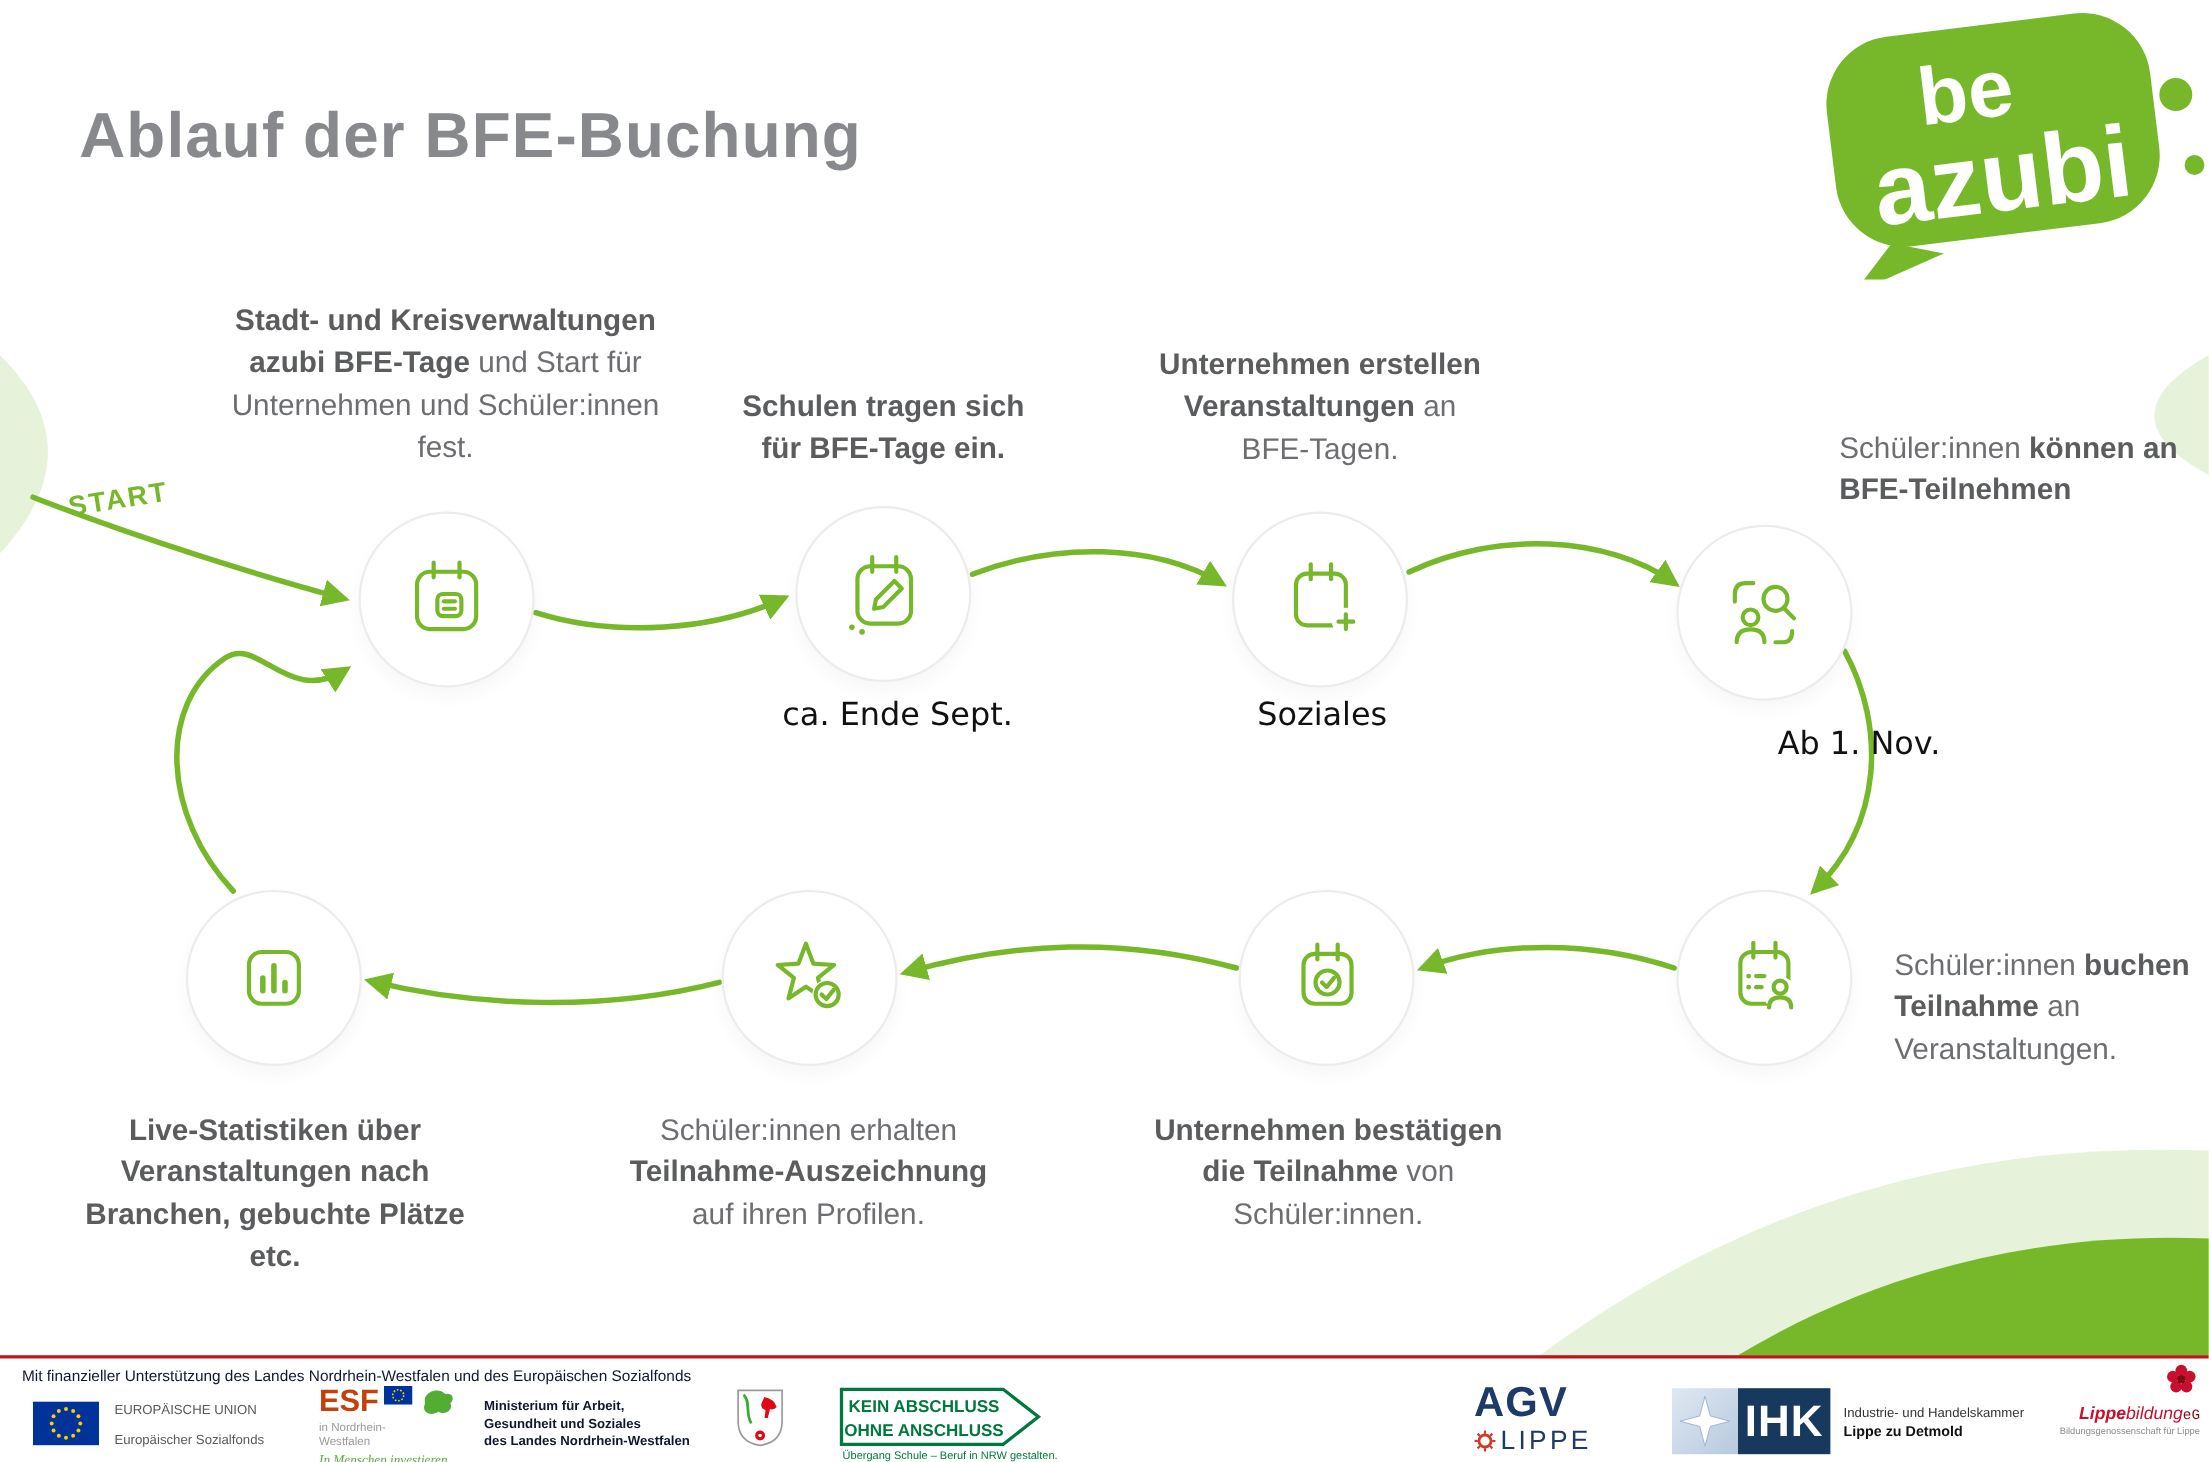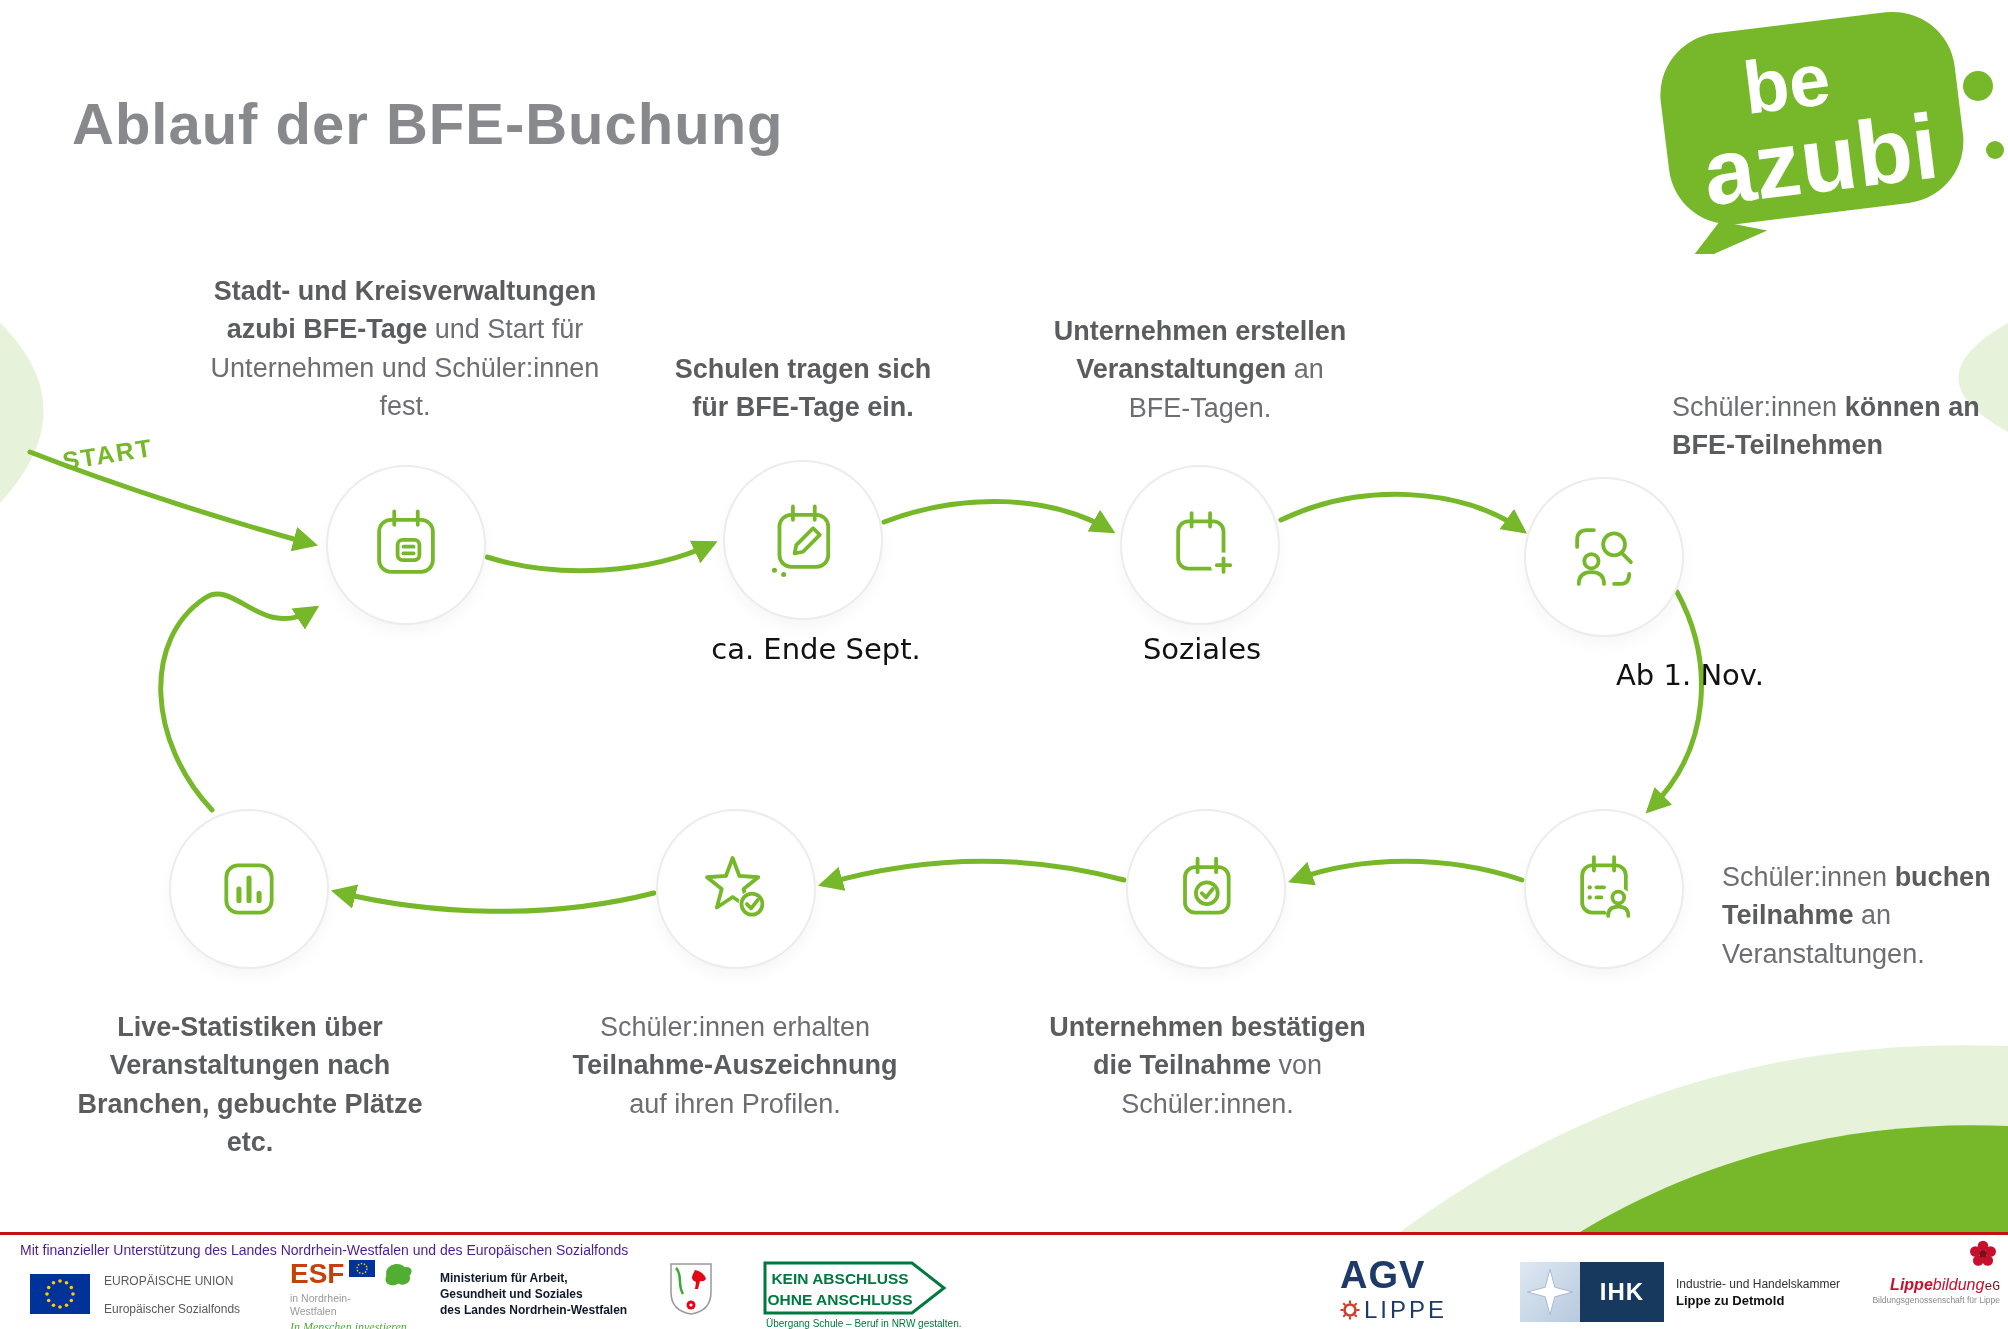--- a/index.html
+++ b/index.html
@@ -51,41 +51,41 @@
   }
   .d2{left:686px;top:632px;width:260px;}
   .d3{left:1072px;top:632px;width:260px;}
   .d4{left:1560px;top:658px;width:260px;}
   .start-label{
     position:absolute;left:62px;top:440px;color:#76b82a;font-weight:700;
     font-size:25px;letter-spacing:2px;transform:rotate(-9deg);z-index:3;
   }
   
   .footer-line{position:absolute;left:0;top:1232px;width:2008px;height:3px;background:#c11418;z-index:4;}
-  .funding-note{position:absolute;left:20px;top:1242px;font-size:14px;color:#4c1d95;z-index:4;}
+  .funding-note{position:absolute;left:20px;top:1242px;font-size:14px;color:#0f172a;z-index:4;}
   .f-eu{position:absolute;left:30px;top:1270px;z-index:4;}
   .f-eu .flag{position:absolute;left:0;top:4px;}
   .f-eu .t1{position:absolute;left:74px;top:4px;font-size:12px;color:#58595b;white-space:nowrap;}
   .f-eu .t2{position:absolute;left:74px;top:32px;font-size:12px;color:#58595b;white-space:nowrap;}
   .f-esf{position:absolute;left:290px;top:1260px;z-index:4;width:150px;}
   .f-esf .row{display:flex;align-items:flex-start;gap:5px;}
   .f-esf .abbr{font-size:28px;font-weight:800;color:#c2410c;line-height:1;}
   .f-esf .region{font-size:10.5px;color:#9a9a9a;white-space:pre-line;line-height:1.2;margin-top:2px;}
   .f-esf .tagline{font-size:12px;font-style:italic;color:#52ae32;margin-top:3px;font-family:"Liberation Serif",serif;}
   .f-min{position:absolute;left:440px;top:1270px;z-index:4;font-size:12px;font-weight:700;color:#0f172a;white-space:pre-line;line-height:1.35;}
   .f-coat{position:absolute;left:668px;top:1262px;z-index:4;}
   .f-kaoa{position:absolute;left:762px;top:1260px;z-index:4;}
   .f-kaoa .sub{position:absolute;left:4px;top:58px;font-size:10px;color:#00793f;white-space:nowrap;}
   .f-agv{position:absolute;left:1340px;top:1256px;z-index:4;color:#1e3a68;}
   .f-agv .abbr{font-size:38px;font-weight:800;line-height:1;letter-spacing:1px;}
   .f-agv .row{display:flex;align-items:center;gap:4px;margin-top:2px;}
   .f-agv .name{font-size:24px;letter-spacing:3px;font-weight:500;}
   .f-ihk{position:absolute;left:1520px;top:1262px;z-index:4;display:flex;align-items:center;}
   .f-ihk .sq1{width:60px;height:60px;background:linear-gradient(135deg,#dfe8f2,#b7c9de);display:flex;align-items:center;justify-content:center;}
-  .f-ihk .sq2{width:84px;height:60px;background:#17395e;color:#fff;font-size:24px;font-weight:700;display:flex;align-items:center;justify-content:center;letter-spacing:1px;}
+  .f-ihk .sq2{width:84px;height:60px;background:#17395e;color:#fff;font-size:40px;font-weight:700;display:flex;align-items:center;justify-content:center;letter-spacing:1px;}
   .f-ihk .txt{margin-left:12px;}
   .f-ihk .t1{font-size:12px;color:#333;white-space:nowrap;}
   .f-ihk .t2{font-size:13px;font-weight:700;color:#111;white-space:nowrap;margin-top:2px;}
   .f-lippe{position:absolute;right:8px;top:1238px;width:180px;text-align:right;z-index:4;}
   .f-lippe .name{font-size:16px;margin-top:2px;white-space:nowrap;}
   .f-lippe .nb{color:#c8102e;font-weight:700;font-style:italic;}
   .f-lippe .nl{color:#c8102e;font-style:italic;}
   .f-lippe .ns{color:#7a1015;font-size:13px;font-family:Liberation Mono, monospace;}
   .f-lippe .sub{font-size:8.5px;color:#8a8a8a;margin-top:1px;}
 </style>

